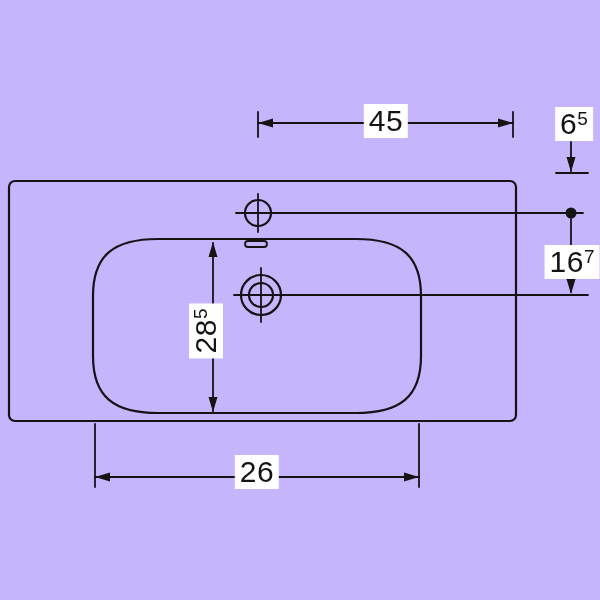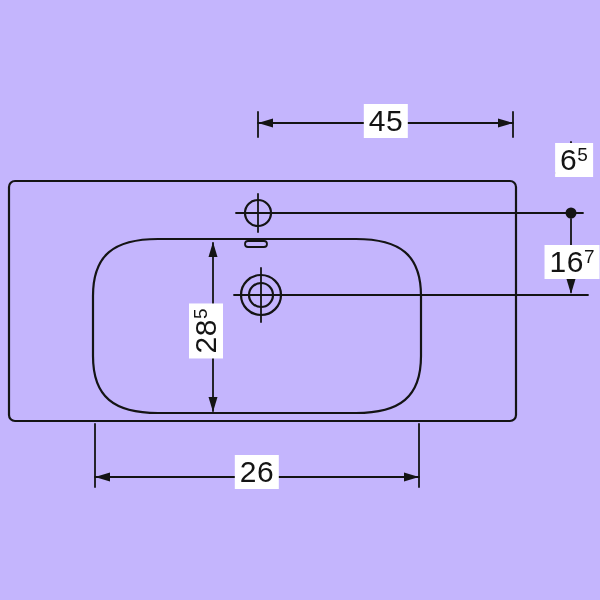--- a/index.html
+++ b/index.html
@@ -98,21 +98,21 @@
       <polygon points="95,477 110,472.5 110,481.5"></polygon>
       <polygon points="419,477 404,472.5 404,481.5"></polygon>
       <circle cx="571" cy="213" r="5.5"></circle>
     </g>
   </svg>
 
   <div class="dim-label" style="left:386px; top:121px;">
     <span>45</span><span class="sup"></span>
   </div>
 
-  <div class="dim-label" style="left:574px; top:124px;margin-top:36px;">
+  <div class="dim-label" style="left:574px; top:124px;">
     <span>6</span><span class="sup">5</span>
   </div>
 
   <div class="dim-label" style="left:572px; top:262px;">
     <span>16</span><span class="sup">7</span>
   </div>
 
   <div class="dim-label rot" style="left:206px; top:331px;">
     <span>28</span><span class="sup">5</span>
   </div>

